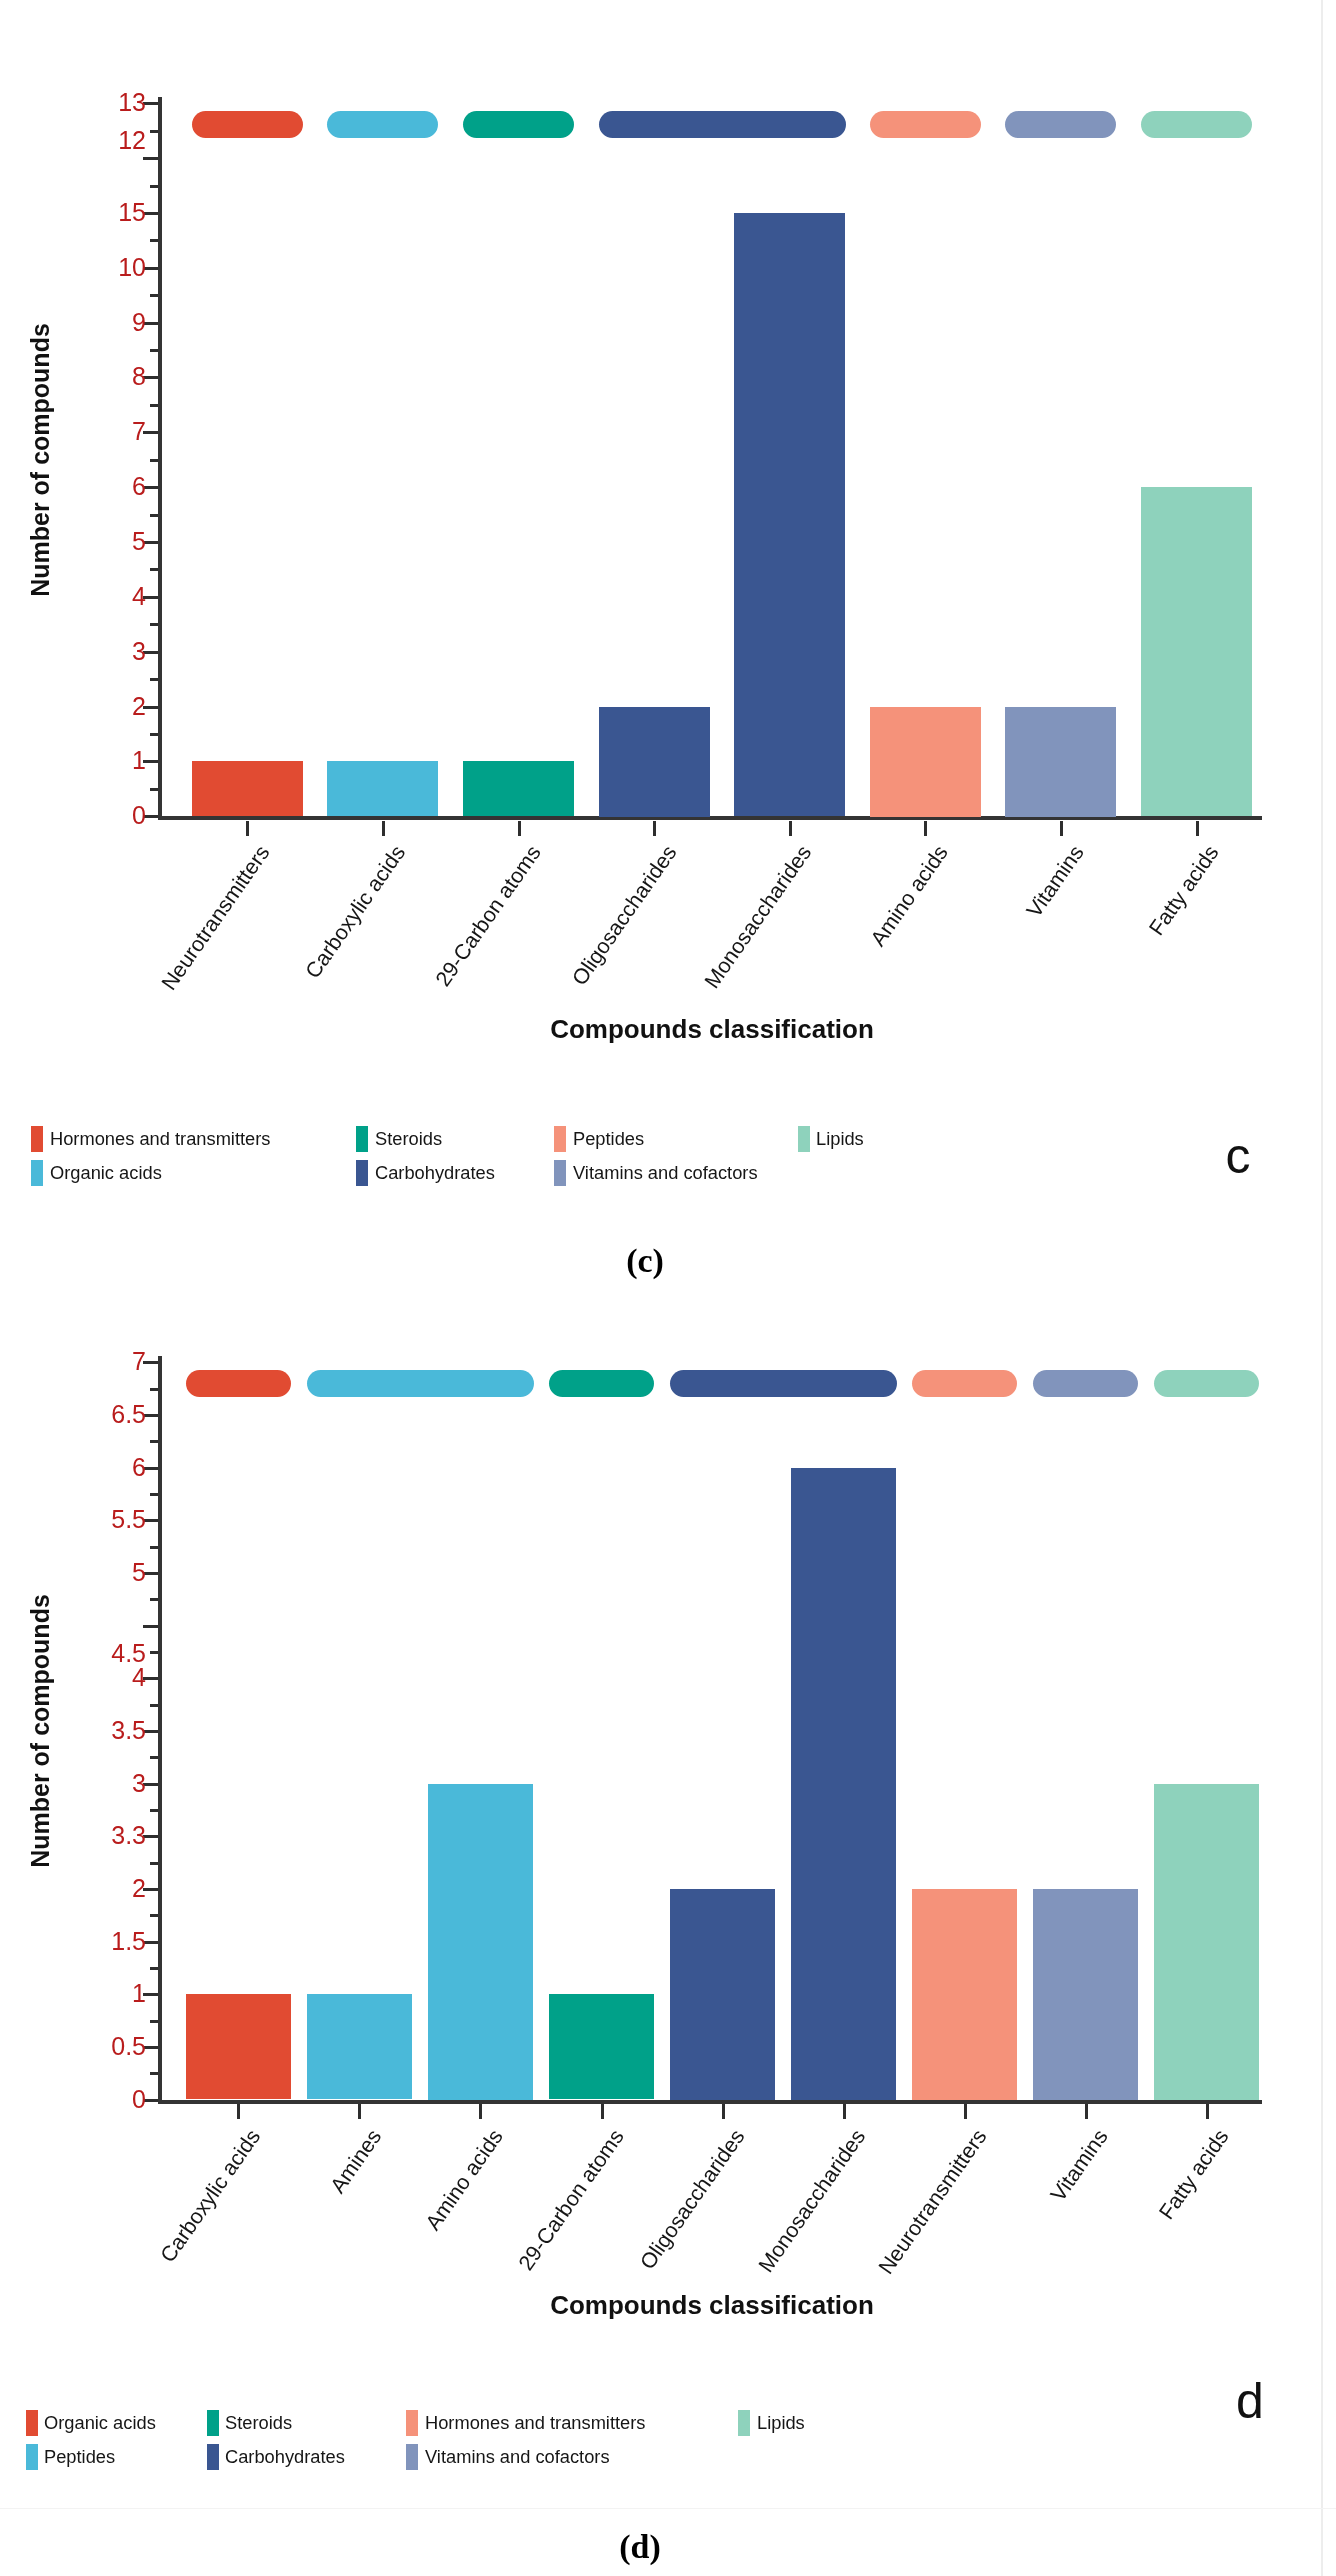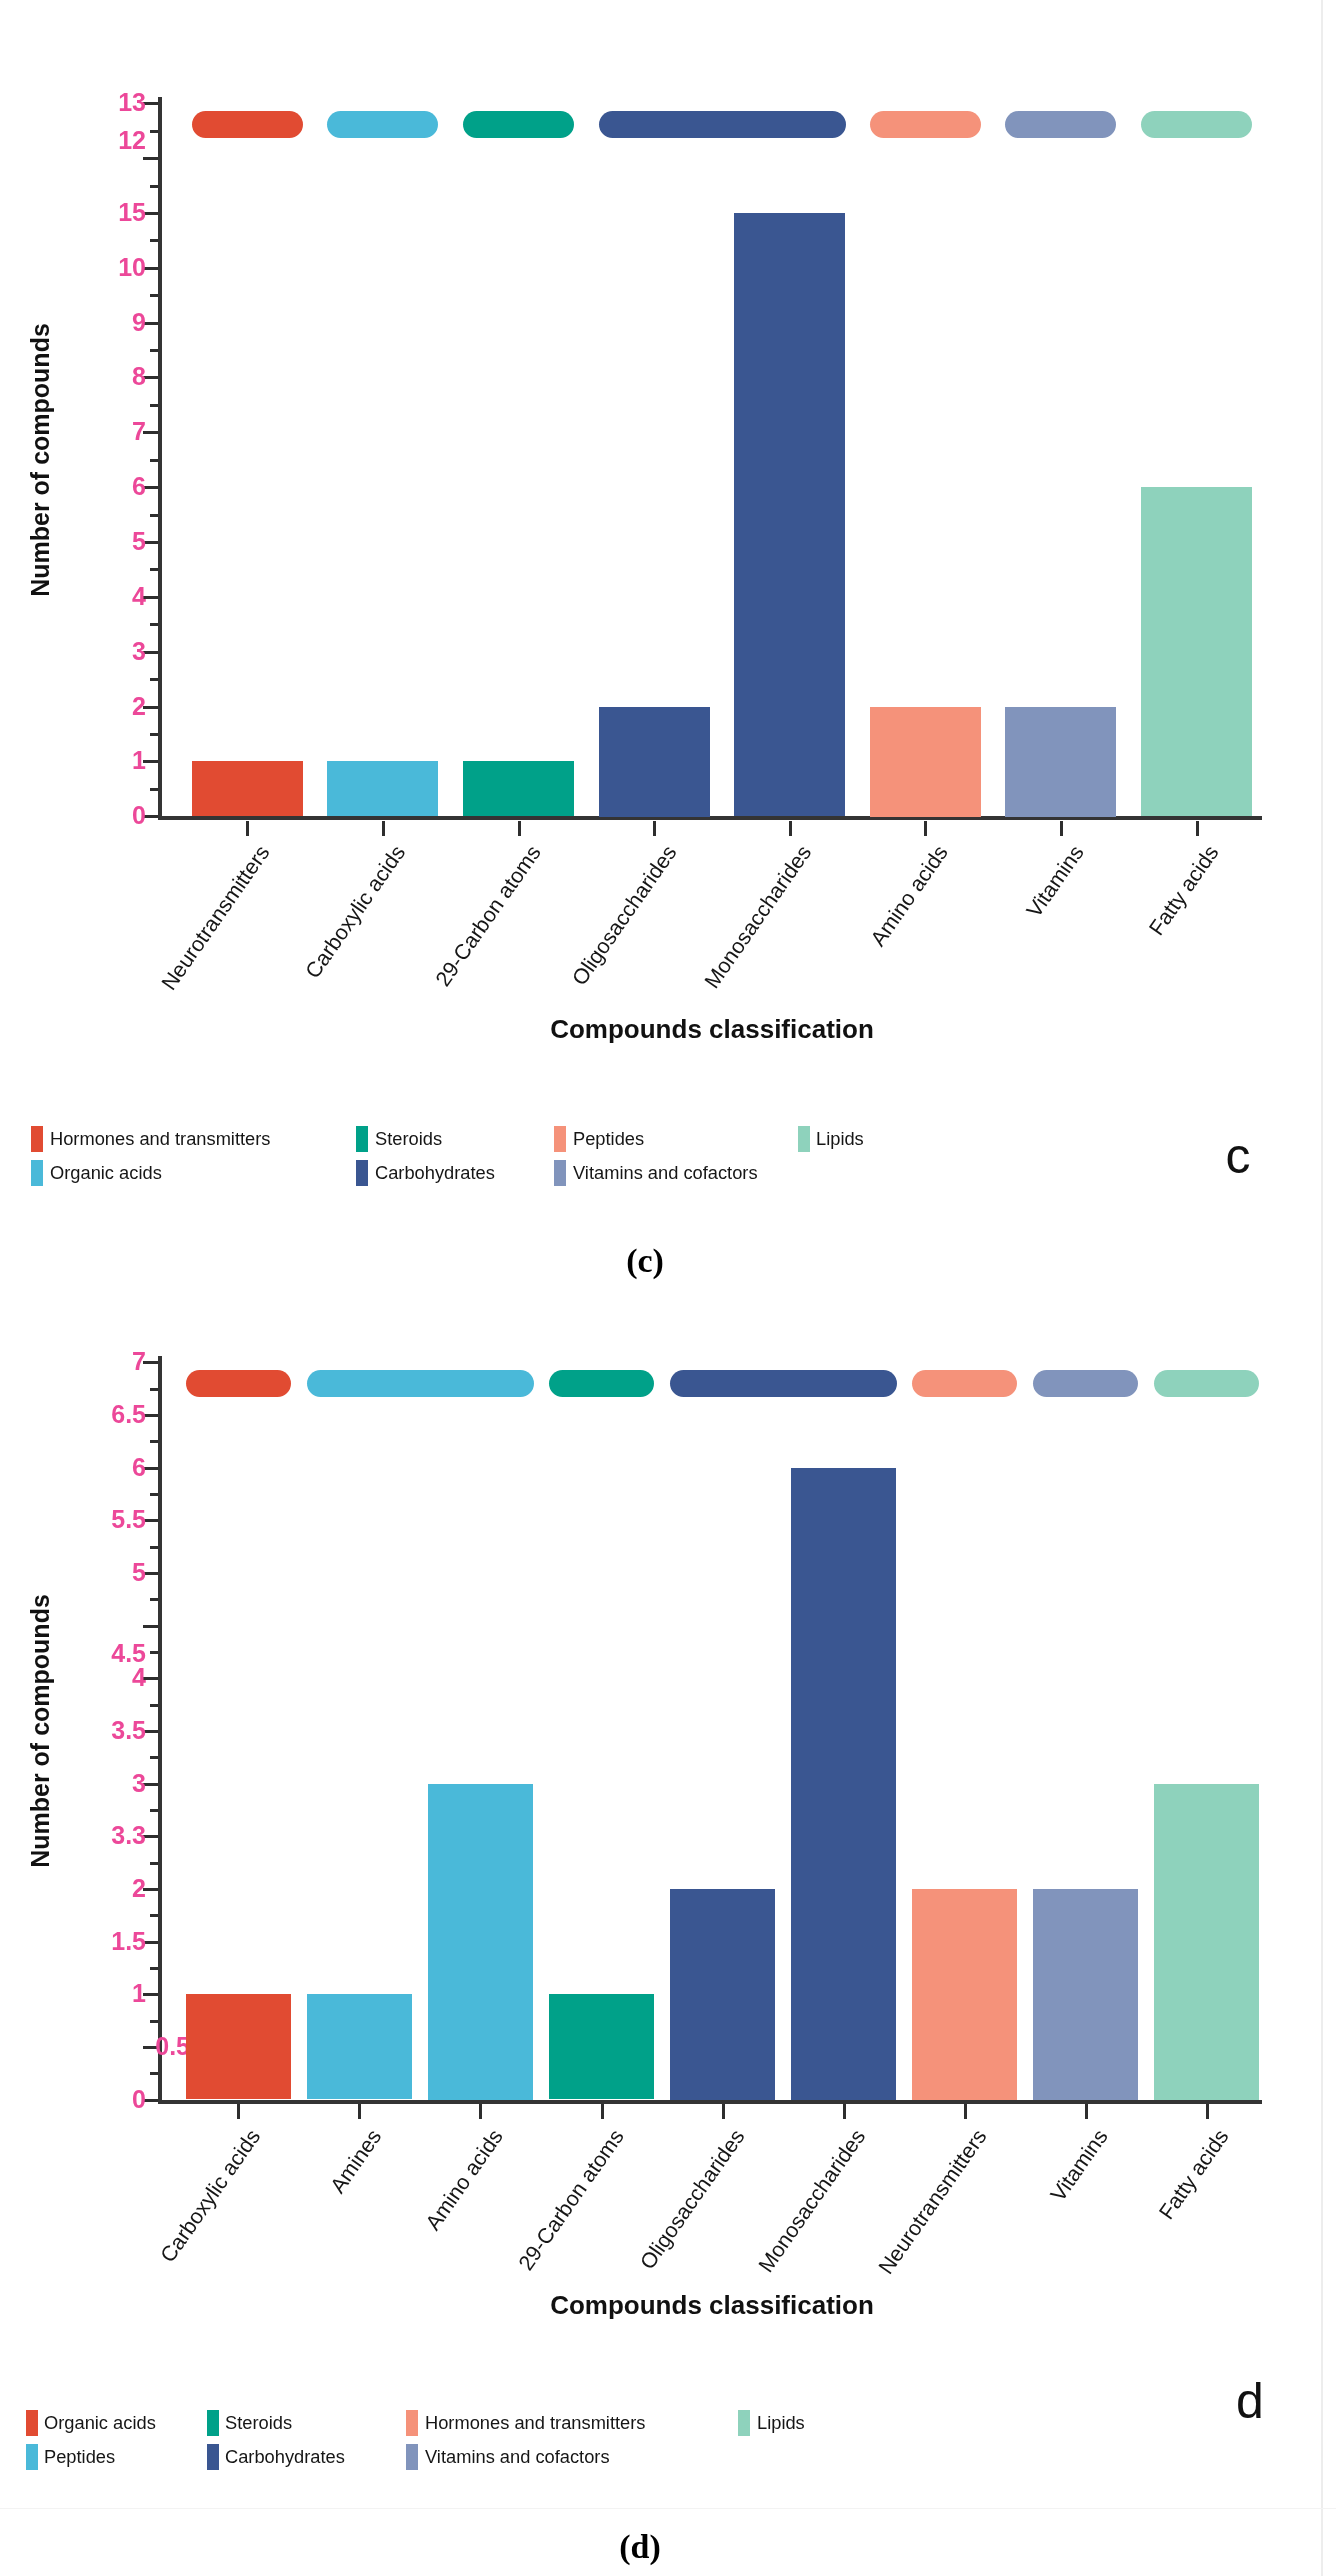--- a/index.html
+++ b/index.html
@@ -2,21 +2,21 @@
 <html style="font-size:8.6px"><head>
 <meta charset="utf-8">
 <style>
   html,body{margin:0;padding:0;background:#ffffff;}
   #canvas{position:relative;width:1336px;height:2576px;background:#ffffff;overflow:hidden;
           font-family:"Liberation Sans", sans-serif;color:#1c1c1c;}
   .bar{position:absolute;}
   .pill{position:absolute;border-radius:14px;}
   .axis{position:absolute;background:#343434;}
   .tick{position:absolute;background:#2e2e2e;}
-  .ytick-label{position:absolute;font-size:25px;font-weight:700;color:#ec4899;white-space:nowrap;}
+  .ytick-label{position:absolute;font-size:25px;font-weight:400;color:#b91c1c;white-space:nowrap;}
   .xtick-label{position:absolute;font-size:21.5px;font-weight:400;color:#161616;white-space:nowrap;
                transform:rotate(-55deg);transform-origin:top right;}
   .ylabel{position:absolute;font-size:25px;font-weight:700;color:#111;white-space:nowrap;
           transform:translate(-50%,-50%) rotate(-90deg);}
   .xlabel{position:absolute;font-size:26px;font-weight:700;color:#111;white-space:nowrap;
           transform:translateX(-50%);}
   .legend-swatch{position:absolute;width:12px;height:26px;}
   .legend-label{position:absolute;font-size:18.3px;line-height:26px;color:#161616;white-space:nowrap;}
   .panel-letter{position:absolute;font-size:50px;font-weight:400;color:#111;
           transform:translate(-50%,-50%);}
@@ -122,21 +122,21 @@
     <div class="legend-swatch" style="left: 798px; top: 1126px; background: rgb(142, 210, 188);"></div>
     <div class="legend-label" style="left: 816px; top: 1126px;">Lipids</div>
     <div class="panel-letter" style="left: 1238px; top: 1156px;">c</div>
     <div class="fig-caption" style="left: 645px; top: 1261px;">(c)</div>
     <div class="axis" style="left: 158px; top: 1356px; width: 3.8px; height: 747px;"></div>
     <div class="axis" style="left: 158px; top: 2100px; width: 1104px; height: 4.3px;"></div>
     <div class="tick" style="left: 143px; top: 2099px; width: 14.5px; height: 2.7px;"></div>
     <div class="ytick-label" style="top: 2085px; right: 1190px;">0</div>
     <div class="tick" style="left: 150px; top: 2072px; width: 8px; height: 2.7px;"></div>
     <div class="tick" style="left: 143px; top: 2046px; width: 14.5px; height: 2.7px;"></div>
-    <div class="ytick-label" style="top: 2032px; right: 1146px;">0.5</div>
+    <div class="ytick-label" style="top: 2032px; right: 1190px;">0.5</div>
     <div class="tick" style="left: 150px; top: 2020px; width: 8px; height: 2.7px;"></div>
     <div class="tick" style="left: 143px; top: 1993px; width: 14.5px; height: 2.7px;"></div>
     <div class="ytick-label" style="top: 1979px; right: 1190px;">1</div>
     <div class="tick" style="left: 150px; top: 1967px; width: 8px; height: 2.7px;"></div>
     <div class="tick" style="left: 143px; top: 1941px; width: 14.5px; height: 2.7px;"></div>
     <div class="ytick-label" style="top: 1927px; right: 1190px;">1.5</div>
     <div class="tick" style="left: 150px; top: 1914px; width: 8px; height: 2.7px;"></div>
     <div class="tick" style="left: 143px; top: 1888px; width: 14.5px; height: 2.7px;"></div>
     <div class="ytick-label" style="top: 1874px; right: 1190px;">2</div>
     <div class="tick" style="left: 150px; top: 1862px; width: 8px; height: 2.7px;"></div>

